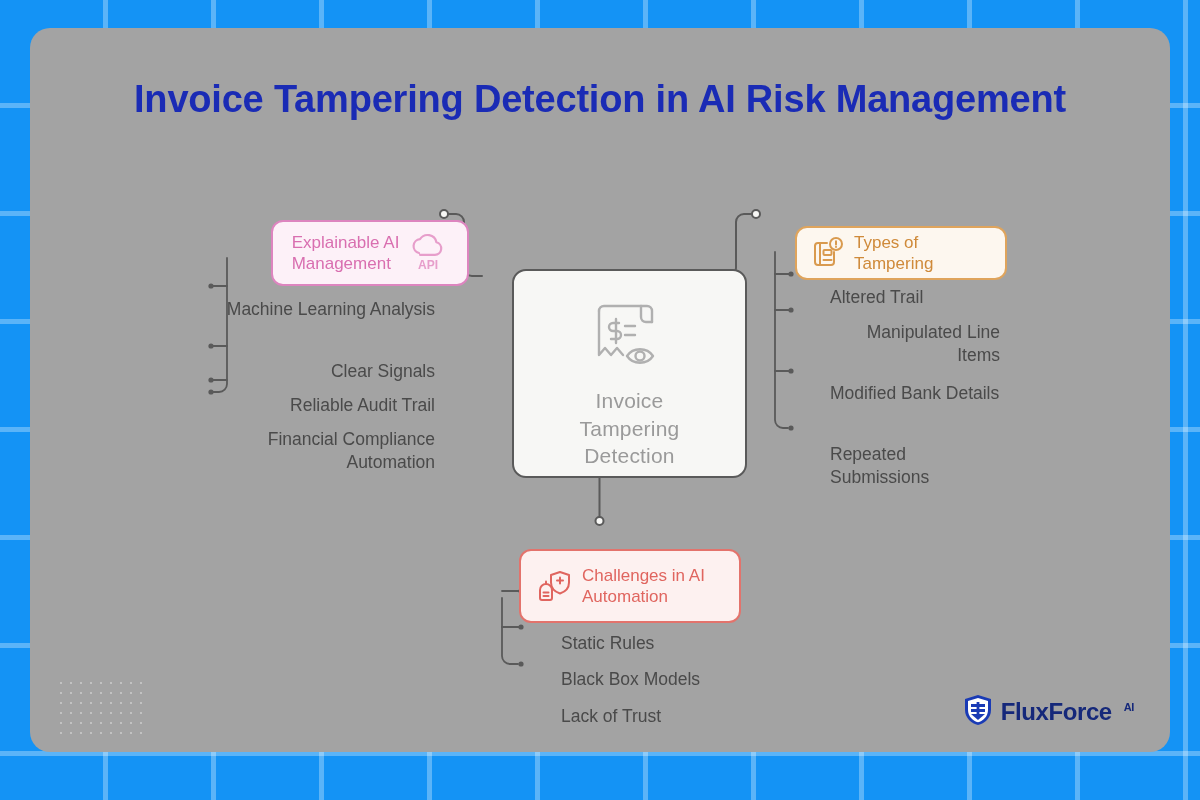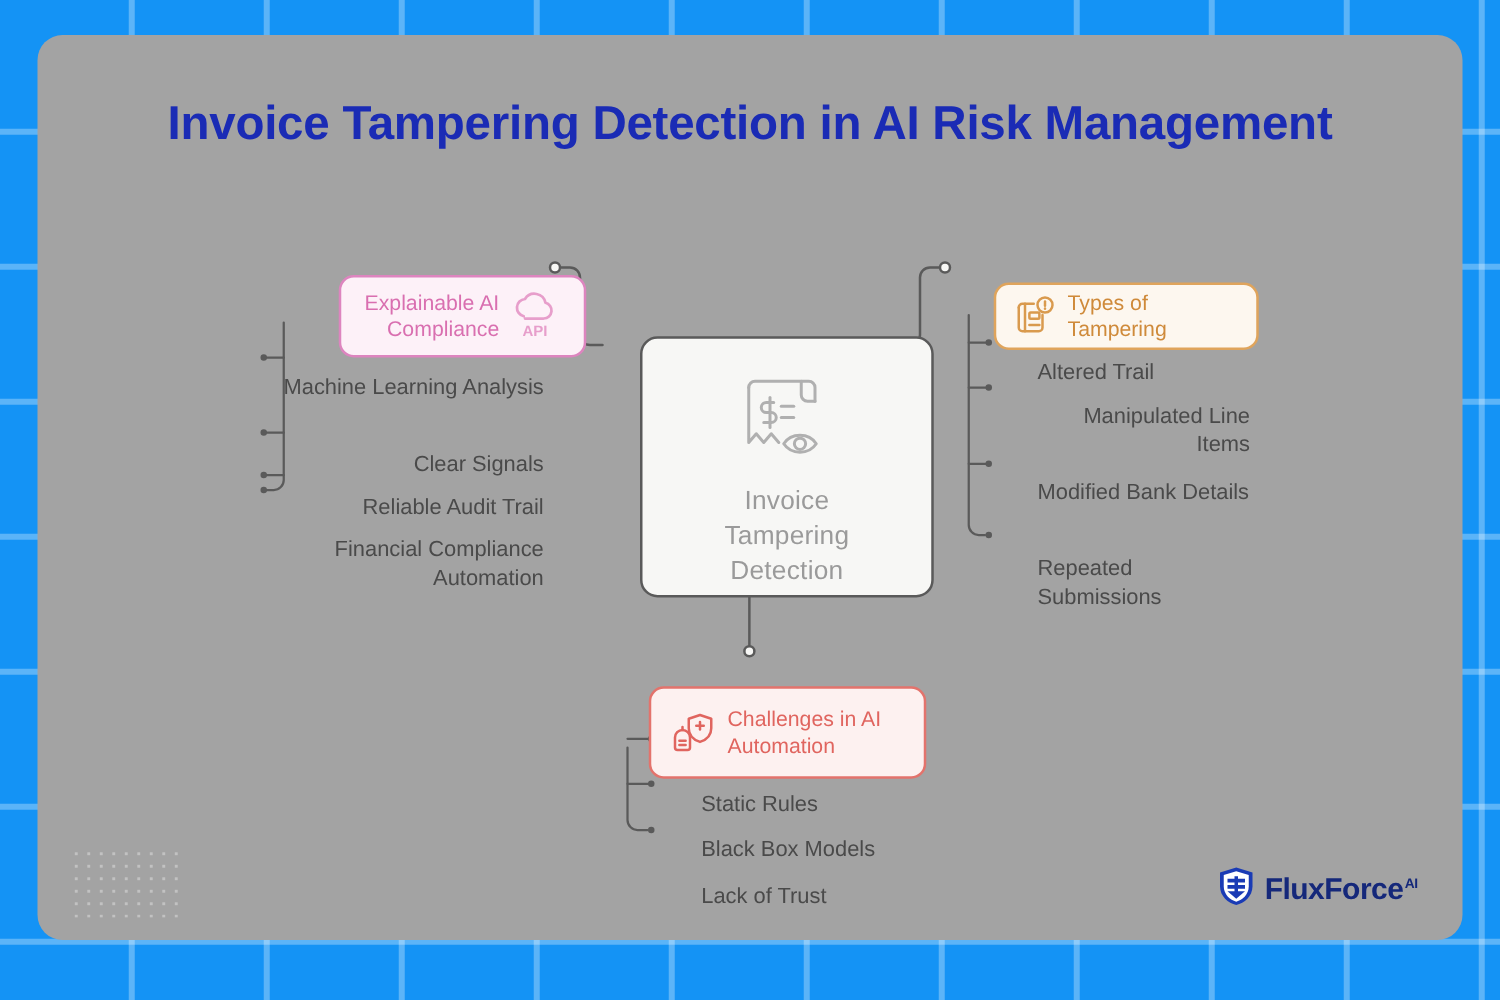--- a/index.html
+++ b/index.html
@@ -50,21 +50,21 @@
     position:absolute;
     right:36px; bottom:22px;
     display:flex; align-items:center; gap:8px;
   }
   #logo .logo-text{
     font-size:24px; font-weight:bold; color:#15287a;
     letter-spacing:-0.4px; position:relative;
   }
   #logo .logo-sup{
     font-size:11px; font-weight:bold; color:#15287a;
-    vertical-align:super; margin-left:1px;
+    vertical-align:super; margin-left:12px;
   }
   
   #wires{ position:absolute; inset:0; pointer-events:none; }
 
   
   #center-node{
     position:absolute;
     left:482px; top:241px;
     width:235px; height:209px;
     border:2px solid #5a5a5a;
@@ -215,23 +215,23 @@
       </svg>
     </span>
     <div class="center-label">
       <div>Invoice</div>
       <div>Tampering</div>
       <div>Detection</div>
     </div>
   </div>
 
   <div id="node-xai" class="branch-node">
-    <div style="text-align:right;">
+    <div style="text-align:left;">
       <div>Explainable AI</div>
-      <div>Compliance</div>
+      <div>Management</div>
     </div>
     <span class="node-icon">
       <svg width="40" height="42" viewBox="0 0 40 42" fill="none" stroke="#e79ecb" stroke-width="2.2" stroke-linecap="round" stroke-linejoin="round">
         <path d="M11 21 a7 7 0 0 1 1 -13.8 a9 9 0 0 1 16.4 3 a6.4 6.4 0 0 1 -1.4 12.6 H12"></path>
         <text x="20" y="37" font-family="Liberation Sans, sans-serif" font-size="12" font-weight="bold" fill="#e79ecb" stroke="none" text-anchor="middle">API</text>
       </svg>
     </span>
   </div>
 
   <div id="node-types" class="branch-node">

